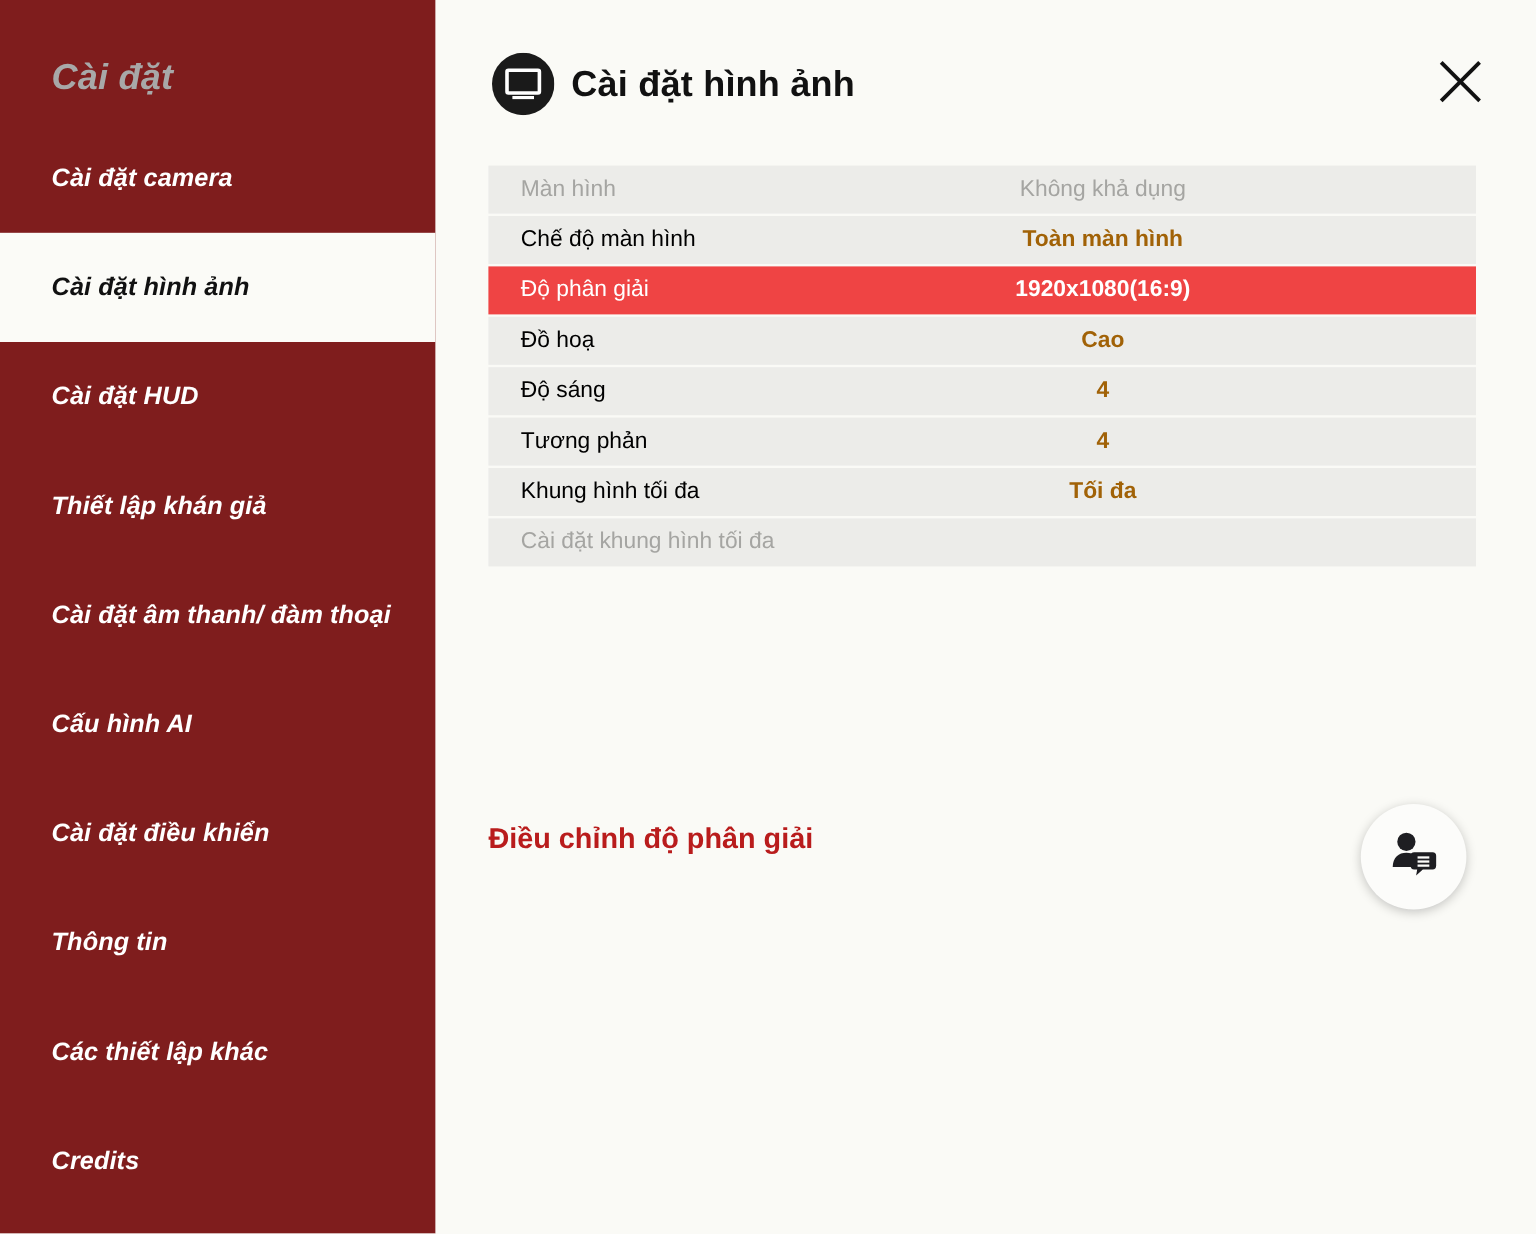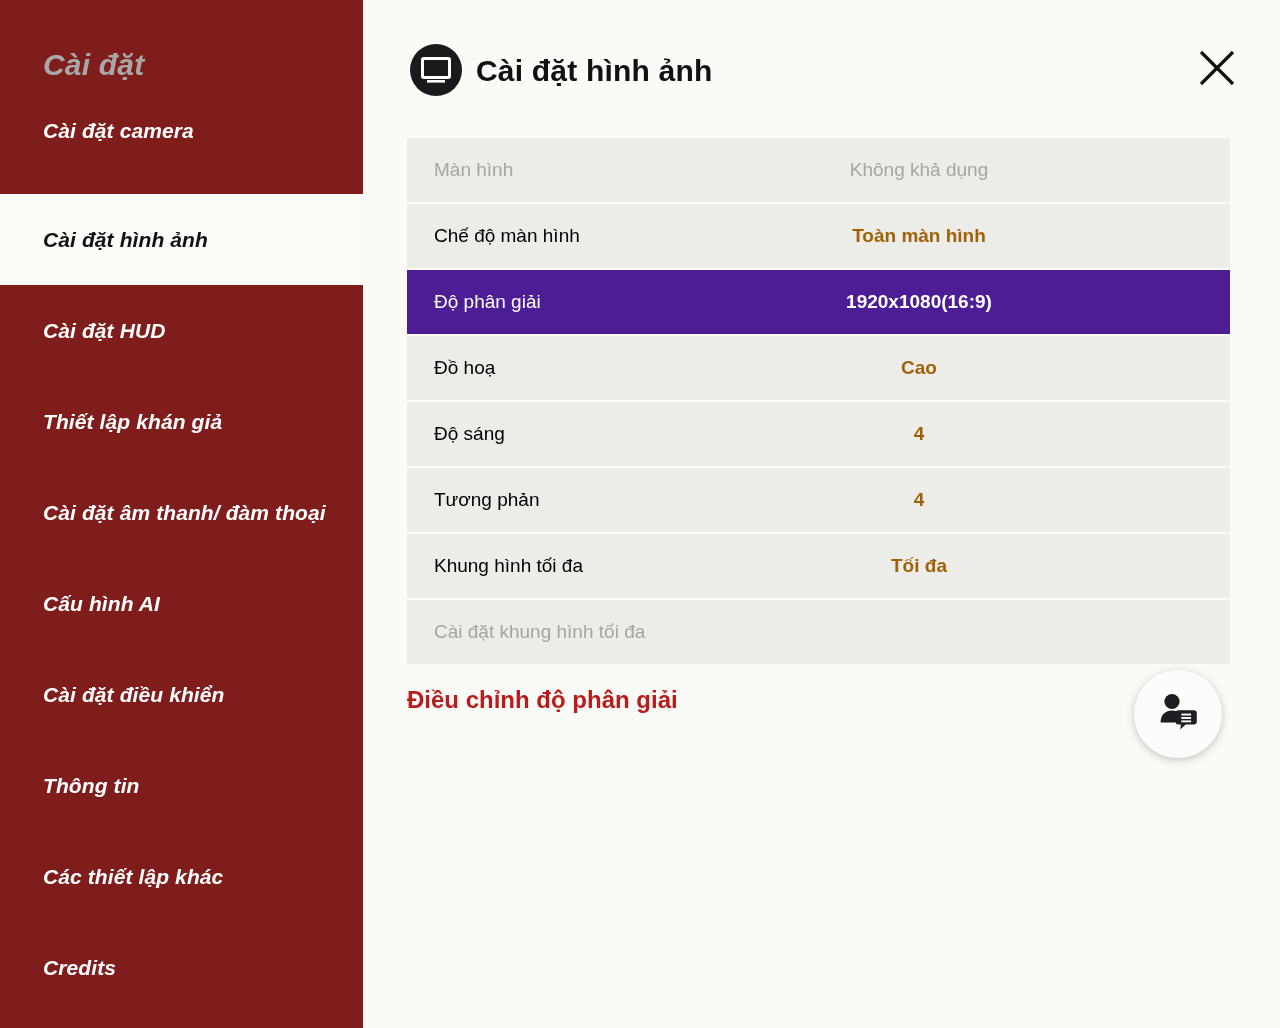--- a/index.html
+++ b/index.html
@@ -117,21 +117,21 @@
   
   #settings-table {
     position: absolute;
     left: 44px;
     top: 138px;
     width: 823px;
   }
 
   .setting-row {
     position: relative;
-    height: 64px;
+    height: 40px;
     margin-bottom: 2px;
     background: #ECECE9;
     display: flex;
     align-items: center;
     cursor: pointer;
   }
 
   .setting-row .row-label {
     position: absolute;
     left: 27px;
@@ -146,21 +146,21 @@
     left: 404px;
     width: 216px;
     text-align: center;
     font-size: 19px;
     font-weight: 700;
     color: #a16207;
     white-space: nowrap;
   }
 
   .setting-row.selected {
-    background: #4c1d95;
+    background: #ef4444;
   }
   .setting-row.selected .row-label,
   .setting-row.selected .row-value {
     color: #FFFFFF;
   }
 
   .setting-row.disabled .row-label,
   .setting-row.disabled .row-value {
     color: #A5A5A2;
   }
@@ -193,21 +193,21 @@
     justify-content: center;
     cursor: pointer;
   }
 </style>
 </head>
 <body>
 
 <div id="sidebar">
   <div id="sidebar-title">Cài đặt</div>
   <div id="sidebar-nav">
-      <div class="nav-item" style="top: 85px;">
+      <div class="nav-item" style="top: 103px;">
         <span class="nav-label">Cài đặt camera</span>
       </div>
       <div class="nav-item active" style="top: 194px;">
         <span class="nav-label">Cài đặt hình ảnh</span>
       </div>
       <div class="nav-item" style="top: 285px;">
         <span class="nav-label">Cài đặt HUD</span>
       </div>
       <div class="nav-item" style="top: 376px;">
         <span class="nav-label">Thiết lập khán giả</span>

